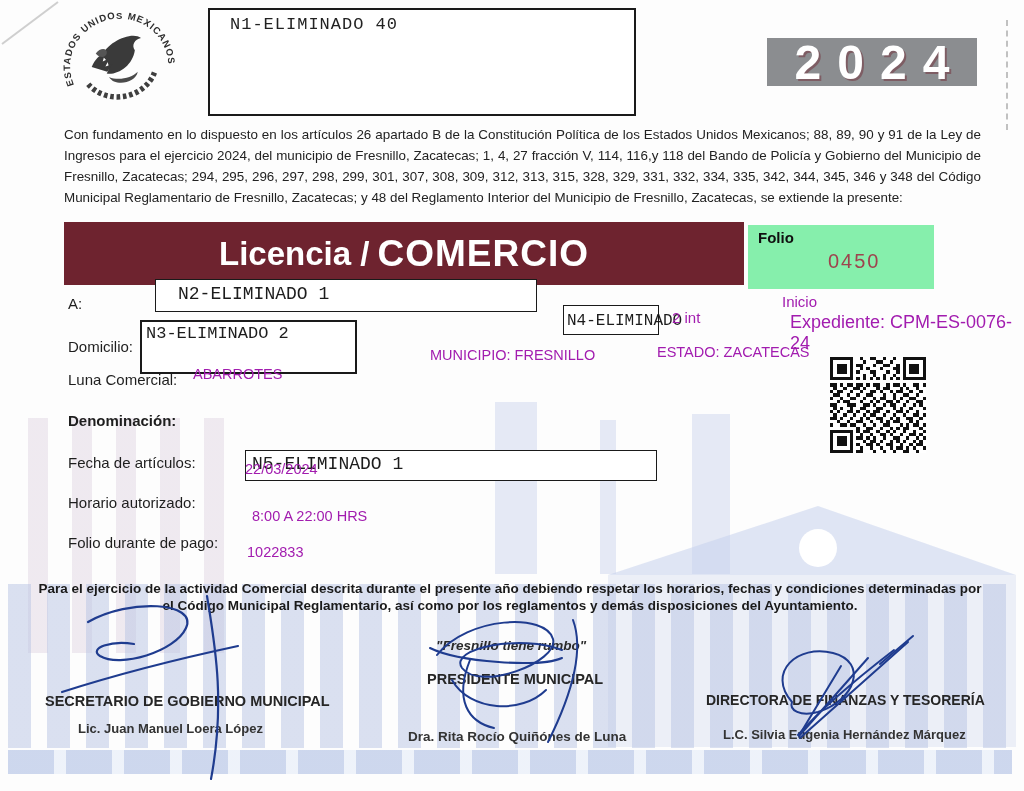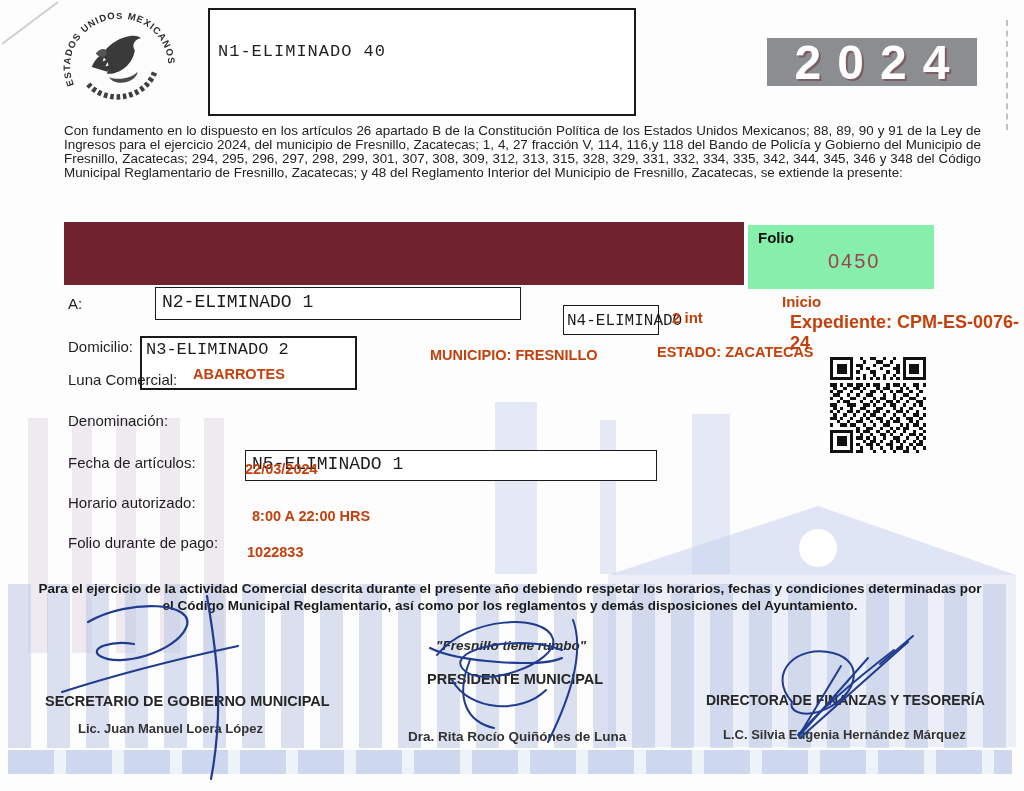--- a/index.html
+++ b/index.html
@@ -10,40 +10,40 @@
   .wm{position:absolute;pointer-events:none;z-index:1;}
   .wm-columns{left:8px;top:584px;width:1004px;height:164px;
     background:repeating-linear-gradient(90deg, rgba(183,195,227,0.50) 0 23px, rgba(255,255,255,0) 23px 39px);}
   .wm-pink{left:28px;top:418px;width:210px;height:235px;
     background:repeating-linear-gradient(90deg, rgba(216,202,219,0.38) 0 20px, rgba(255,255,255,0) 20px 44px);}
   .wm-tower{background:rgba(196,206,234,0.42);}
   .wm-band{left:8px;top:750px;width:1004px;height:24px;
     background:repeating-linear-gradient(90deg, rgba(176,192,228,0.62) 0 46px, rgba(229,236,248,0.62) 46px 58px);}
   
   .n1-box{left:208px;top:8px;width:424px;height:104px;border:2px solid #1a1a1a;background:#fff;z-index:2;}
-  .n1-text{padding:5px 8px;font-size:17px;letter-spacing:1px;color:#222;margin-top:27px;}
+  .n1-text{padding:5px 20px;font-size:17px;letter-spacing:1px;color:#222;}
   .mono{font-family:"Liberation Mono","DejaVu Sans Mono",monospace;}
   .year-badge{left:767px;top:38px;width:210px;height:48px;background:#8b8d90;z-index:2;
     display:flex;align-items:center;justify-content:center;}
   .year-badge span{color:#fff;font-size:48px;font-weight:bold;letter-spacing:16px;margin-right:-16px;
     text-shadow:2px 2px 0 rgba(110,35,47,0.45);}
   
-  .legal{left:64px;top:124px;width:917px;font-size:13.4px;line-height:14px;text-align:justify;
+  .legal{left:64px;top:124px;width:917px;font-size:13.4px;line-height:21px;text-align:justify;
     color:#222;z-index:2;}
   
   .banner{left:64px;top:222px;width:680px;height:63px;background:#6e232f;z-index:2;
     display:flex;align-items:center;justify-content:center;gap:8px;}
   .banner .t1{color:#fff;font-size:33px;font-weight:600;}
   .banner .t2{color:#fff;font-size:37px;font-weight:800;letter-spacing:1px;}
   .folio-box{left:748px;top:225px;width:186px;height:64px;background:#86efac;z-index:2;}
   .folio-label{position:absolute;left:10px;top:4px;font-size:15px;font-weight:bold;color:#101010;}
   .folio-value{position:absolute;left:80px;top:25px;font-size:20px;letter-spacing:2px;color:#9e434e;}
   
   .label{font-size:15px;color:#1e1e1e;z-index:2;}
-  .val{font-weight:bold;font-size:14.5px;color:#c2410c;z-index:2;}
+  .val{font-weight:normal;font-size:14.5px;color:#a21caf;z-index:2;}
   .fbox{border:2px solid #1a1a1a;background:#fff;z-index:2;}
   .fbox .mono{display:block;white-space:nowrap;overflow:visible;}
   
   .footer-par{left:34px;top:581px;width:952px;text-align:center;font-weight:bold;
     font-size:13.5px;line-height:16.5px;color:#1a1a1a;z-index:2;}
   .motto{font-style:italic;font-weight:600;font-size:13.5px;color:#2a2a2a;z-index:2;}
   .sig-title{font-weight:bold;font-size:14.5px;color:#262626;z-index:2;}
   .sig-name{font-weight:bold;font-size:13px;color:#333;z-index:2;}
   .sig-svg{left:0;top:0;width:1024px;height:791px;z-index:6;pointer-events:none;}
   .seal{left:48px;top:6px;width:142px;height:118px;z-index:2;}
@@ -89,40 +89,42 @@
     <div class="n1-text mono">N1-ELIMINADO 40</div>
   </div>
 
   <div class="abs year-badge">
     <span>2024</span>
   </div>
 
   <div class="abs legal">Con fundamento en lo dispuesto en los artículos 26 apartado B de la Constitución Política de los Estados Unidos Mexicanos; 88, 89, 90 y 91 de la Ley de Ingresos para el ejercicio 2024, del municipio de Fresnillo, Zacatecas; 1, 4, 27 fracción V, 114, 116,y 118 del Bando de Policía y Gobierno del Municipio de Fresnillo, Zacatecas; 294, 295, 296, 297, 298, 299, 301, 307, 308, 309, 312, 313, 315, 328, 329, 331, 332, 334, 335, 342, 344, 345, 346 y 348 del Código Municipal Reglamentario de Fresnillo, Zacatecas; y 48 del Reglamento Interior del Municipio de Fresnillo, Zacatecas, se extiende la presente:</div>
 
   <div class="abs banner">
+    <span class="t1">Licencia /</span>
+    <span class="t2">COMERCIO</span>
   </div>
 
   <div class="abs folio-box">
     <div class="folio-label">Folio</div>
     <div class="folio-value">0450</div>
   </div>
 
   <div class="abs label" style="left:68px;top:295px;">A:</div>
-  <div class="abs fbox" style="left:155px;top:287px;width:364px;height:31px;border-width:1.5px;">
+  <div class="abs fbox" style="left:155px;top:279px;width:364px;height:31px;border-width:1.5px;padding-left:16px;">
     <span class="mono" style="font-size:18px;padding:4px 0 0 6px;">N2-ELIMINADO 1</span>
   </div>
   <div class="abs fbox" style="left:563px;top:305px;width:94px;height:28px;border-width:1.5px;">
     <span class="mono" style="font-size:16px;padding:6px 0 0 3px;">N4-ELIMINADO</span>
   </div>
   <div class="abs val" style="left:672px;top:309px;font-size:15px;">2 int</div>
   <div class="abs val" style="left:782px;top:293px;font-size:15px;">Inicio</div>
   <div class="abs val" style="left:790px;top:312px;font-size:18px;">Expediente: CPM-ES-0076-24</div>
 
   <div class="abs label" style="left:68px;top:338px;">Domicilio:</div>
-  <div class="abs fbox" style="left:140px;top:336px;width:213px;height:50px;">
+  <div class="abs fbox" style="left:140px;top:320px;width:213px;height:50px;">
     <span class="mono" style="font-size:17px;padding:2px 0 0 4px;">N3-ELIMINADO 2</span>
   </div>
   <div class="abs val" style="left:430px;top:347px;">MUNICIPIO: FRESNILLO</div>
   <div class="abs val" style="left:657px;top:344px;">ESTADO: ZACATECAS</div>
 
   <svg class="abs qr" viewBox="0 0 29 29" shape-rendering="crispEdges">
     <rect x="0" y="0" width="29" height="29" fill="#fff"></rect>
     <g fill="#111">
       <rect x="0" y="0" width="7" height="7"></rect>
         <rect x="22" y="0" width="7" height="7"></rect>
@@ -141,21 +143,21 @@
       <path d="M0 8h2v1H0z M3 8h1v1H3z M5 8h1v1H5z M8 8h2v1H8z M11 8h1v1h-1z M13 8h2v1h-2z M17 8h1v1h-1z M19 8h2v1h-2z M22 8h1v1h-1z M25 8h2v1h-2z M28 8h1v1h-1z M1 9h1v1H1z M4 9h1v1H4z M7 9h2v1H7z M10 9h1v1h-1z M14 9h1v1h-1z M16 9h2v1h-2z M21 9h1v1h-1z M23 9h1v1h-1z M26 9h1v1h-1z M0 10h1v1H0z M2 10h2v1H2z M9 10h1v1H9z M12 10h2v1h-2z M15 10h1v1h-1z M18 10h1v1h-1z M20 10h2v1h-2z M24 10h1v1h-1z M27 10h1v1h-1z M1 11h2v1H1z M5 11h1v1H5z M8 11h1v1H8z M11 11h2v1h-2z M16 11h1v1h-1z M19 11h1v1h-1z M22 11h2v1h-2z M26 11h1v1h-1z M0 12h1v1H0z M3 12h1v1H3z M7 12h1v1H7z M10 12h1v1h-1z M13 12h1v1h-1z M15 12h2v1h-2z M19 12h1v1h-1z M21 12h1v1h-1z M24 12h2v1h-2z M28 12h1v1h-1z"></path>
       <path d="M2 13h1v1H2z M4 13h2v1H4z M9 13h1v1H9z M12 13h1v1h-1z M14 13h1v1h-1z M17 13h2v1h-2z M20 13h1v1h-1z M23 13h1v1h-1z M26 13h2v1h-2z M0 14h2v1H0z M5 14h1v1H5z M7 14h1v1H7z M10 14h2v1h-2z M13 14h1v1h-1z M16 14h1v1h-1z M18 14h2v1h-2z M22 14h1v1h-1z M25 14h1v1h-1z M27 14h1v1h-1z M1 15h1v1H1z M3 15h1v1H3z M6 15h1v1H6z M9 15h2v1H9z M14 15h2v1h-2z M19 15h1v1h-1z M21 15h1v1h-1z M24 15h1v1h-1z M28 15h1v1h-1z M0 16h1v1H0z M2 16h1v1H2z M5 16h2v1H5z M8 16h1v1H8z M11 16h1v1h-1z M13 16h2v1h-2z M17 16h1v1h-1z M20 16h2v1h-2z M23 16h1v1h-1z M26 16h1v1h-1z"></path>
       <path d="M1 17h1v1H1z M4 17h1v1H4z M7 17h1v1H7z M10 17h1v1h-1z M12 17h2v1h-2z M16 17h1v1h-1z M19 17h1v1h-1z M22 17h1v1h-1z M25 17h2v1h-2z M28 17h1v1h-1z M0 18h2v1H0z M3 18h1v1H3z M6 18h1v1H6z M9 18h1v1H9z M11 18h1v1h-1z M14 18h2v1h-2z M18 18h1v1h-1z M20 18h1v1h-1z M23 18h2v1h-2z M27 18h1v1h-1z M2 19h1v1H2z M5 19h1v1H5z M8 19h2v1H8z M12 19h1v1h-1z M15 19h1v1h-1z M17 19h1v1h-1z M19 19h2v1h-2z M24 19h1v1h-1z M26 19h1v1h-1z M0 20h1v1H0z M3 20h2v1H3z M7 20h1v1H7z M10 20h1v1h-1z M13 20h1v1h-1z M16 20h2v1h-2z M21 20h1v1h-1z M23 20h1v1h-1z M25 20h2v1h-2z M28 20h1v1h-1z"></path>
       <path d="M8 21h1v1H8z M11 21h2v1h-2z M15 21h1v1h-1z M18 21h1v1h-1z M20 21h1v1h-1z M22 21h2v1h-2z M27 21h1v1h-1z M8 22h1v1H8z M10 22h2v1h-2z M14 22h1v1h-1z M17 22h1v1h-1z M19 22h1v1h-1z M22 22h1v1h-1z M25 22h1v1h-1z M28 22h1v1h-1z M9 23h1v1H9z M12 23h1v1h-1z M15 23h2v1h-2z M18 23h1v1h-1z M21 23h1v1h-1z M24 23h2v1h-2z M27 23h1v1h-1z M8 24h2v1H8z M11 24h1v1h-1z M13 24h1v1h-1z M16 24h1v1h-1z M19 24h2v1h-2z M23 24h1v1h-1z M26 24h1v1h-1z M28 24h1v1h-1z M10 25h1v1h-1z M12 25h2v1h-2z M15 25h1v1h-1z M18 25h1v1h-1z M20 25h1v1h-1z M22 25h1v1h-1z M25 25h1v1h-1z M27 25h1v1h-1z M8 26h1v1H8z M11 26h2v1h-2z M14 26h1v1h-1z M17 26h2v1h-2z M21 26h1v1h-1z M24 26h1v1h-1z M26 26h2v1h-2z M9 27h1v1H9z M12 27h1v1h-1z M15 27h1v1h-1z M18 27h1v1h-1z M20 27h2v1h-2z M23 27h1v1h-1z M25 27h1v1h-1z M28 27h1v1h-1z M8 28h2v1H8z M13 28h1v1h-1z M16 28h1v1h-1z M19 28h1v1h-1z M22 28h2v1h-2z M26 28h1v1h-1z"></path>
     </g>
   </svg>
 
   <div class="abs label" style="left:68px;top:371px;">Luna Comercial:</div>
   <div class="abs val" style="left:193px;top:366px;">ABARROTES</div>
 
-  <div class="abs label" style="left:68px;top:412px;">Denominación:</div>
+  <div class="abs label" style="left:68px;top:412px;font-weight:bold;">Denominación:</div>
   <div class="abs fbox" style="left:245px;top:406px;width:410px;height:29px;border-width:1.5px;margin-top:44px;">
     <span class="mono" style="font-size:18px;padding:3px 0 0 6px;">N5-ELIMINADO 1</span>
   </div>
 
   <div class="abs label" style="left:68px;top:454px;">Fecha de artículos:</div>
   <div class="abs val" style="left:245px;top:461px;">22/03/2024</div>
   <div class="abs label" style="left:68px;top:494px;">Horario autorizado:</div>
   <div class="abs val" style="left:252px;top:508px;">8:00 A 22:00 HRS</div>
   <div class="abs label" style="left:68px;top:534px;">Folio durante de pago:</div>
   <div class="abs val" style="left:247px;top:544px;">1022833</div>

